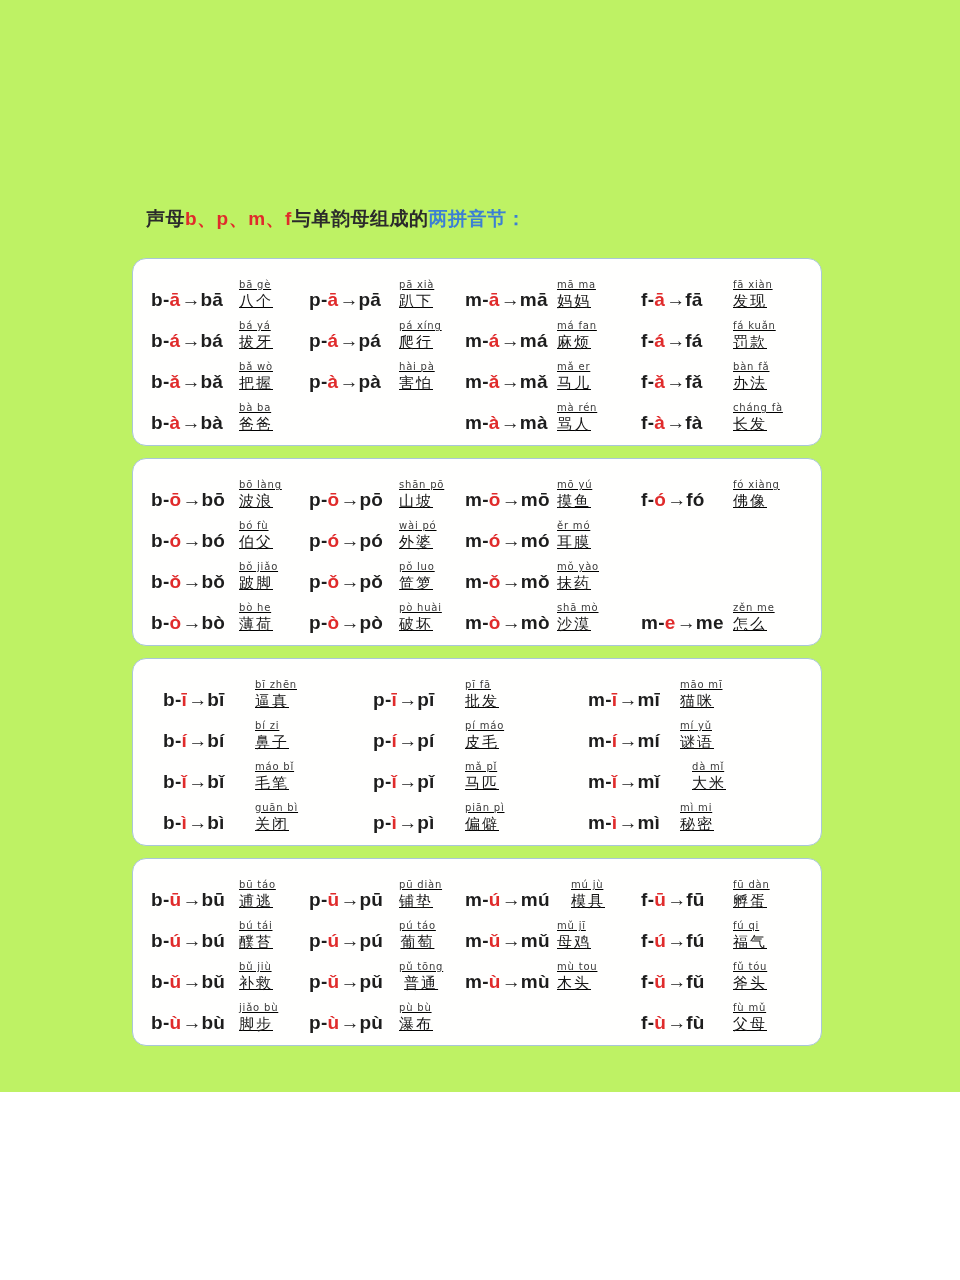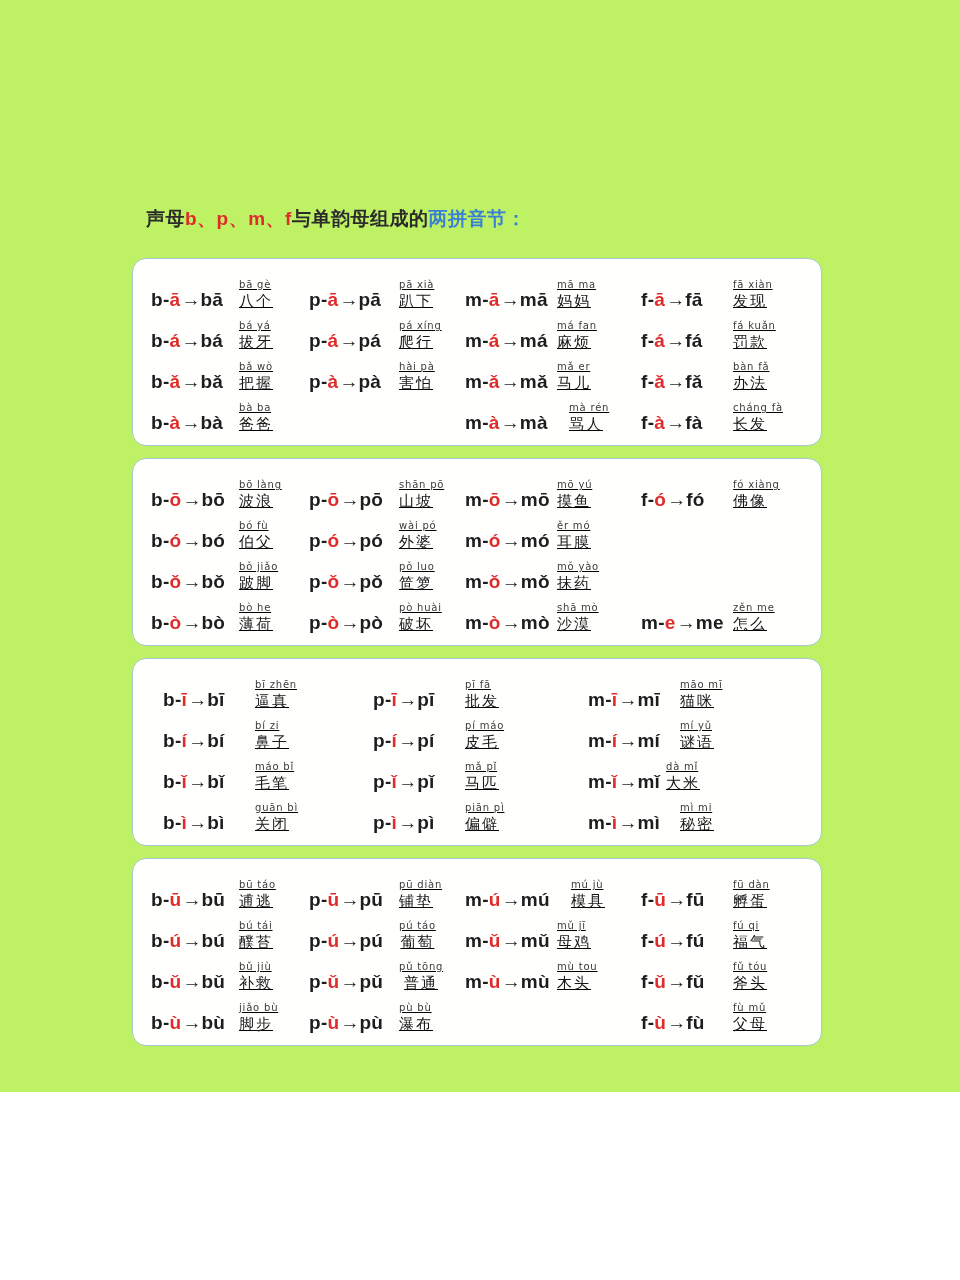--- a/index.html
+++ b/index.html
@@ -178,21 +178,21 @@
         </div>
         <div class="row">
           <div class="formula"><span>m-</span><span class="vowel">ǎ</span><span class="arrow">→</span><span>mǎ</span></div>
           <div class="word-wrap" style="left: 92px;">
             <span class="pinyin">mǎ er</span>
             <span class="hanzi">马儿</span>
           </div>
         </div>
         <div class="row">
           <div class="formula"><span>m-</span><span class="vowel">à</span><span class="arrow">→</span><span>mà</span></div>
-          <div class="word-wrap" style="left: 92px; margin-left: 12px;">
+          <div class="word-wrap" style="left: 92px;">
             <span class="pinyin">mà rén</span>
             <span class="hanzi">骂人</span>
           </div>
         </div>
       </div>
       <div class="col" style="left: 508px;">
         <div class="row">
           <div class="formula"><span>f-</span><span class="vowel">ā</span><span class="arrow">→</span><span>fā</span></div>
           <div class="word-wrap" style="left: 92px;">
             <span class="pinyin">fā xiàn</span>
@@ -403,21 +403,21 @@
         </div>
         <div class="row">
           <div class="formula"><span>m-</span><span class="vowel">í</span><span class="arrow">→</span><span>mí</span></div>
           <div class="word-wrap" style="left: 92px;">
             <span class="pinyin">mí yǔ</span>
             <span class="hanzi">谜语</span>
           </div>
         </div>
         <div class="row">
           <div class="formula"><span>m-</span><span class="vowel">ǐ</span><span class="arrow">→</span><span>mǐ</span></div>
-          <div class="word-wrap" style="left: 78px;">
+          <div class="word-wrap" style="left: 104px;">
             <span class="pinyin">dà mǐ</span>
             <span class="hanzi">大米</span>
           </div>
         </div>
         <div class="row">
           <div class="formula"><span>m-</span><span class="vowel">ì</span><span class="arrow">→</span><span>mì</span></div>
           <div class="word-wrap" style="left: 92px;">
             <span class="pinyin">mì mi</span>
             <span class="hanzi">秘密</span>
           </div>

